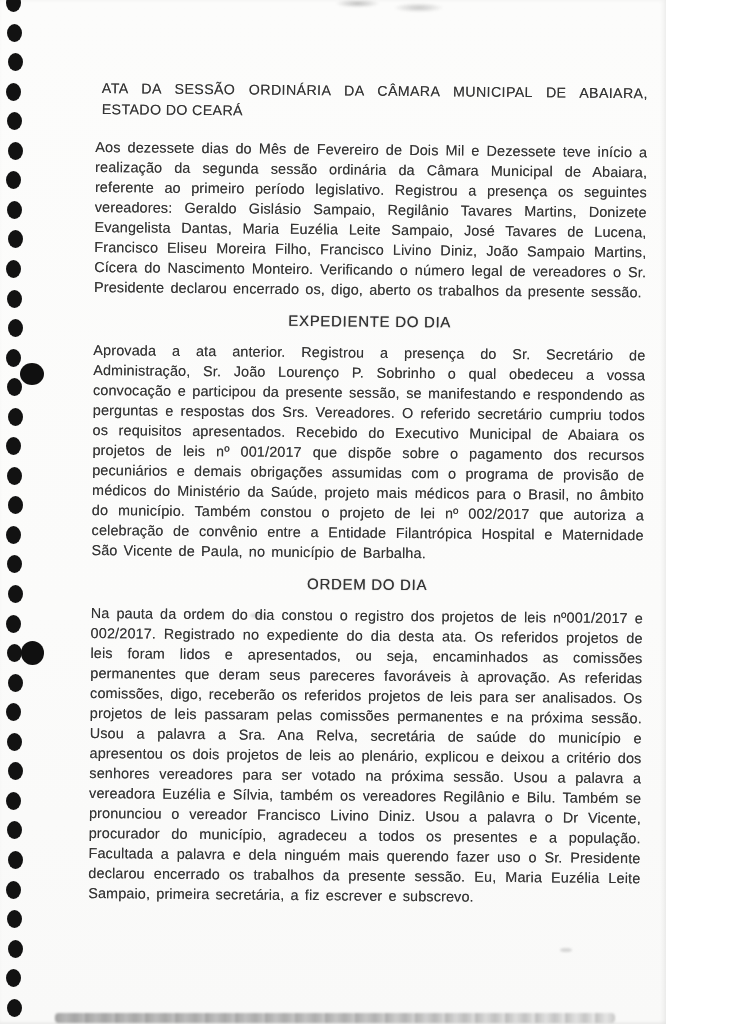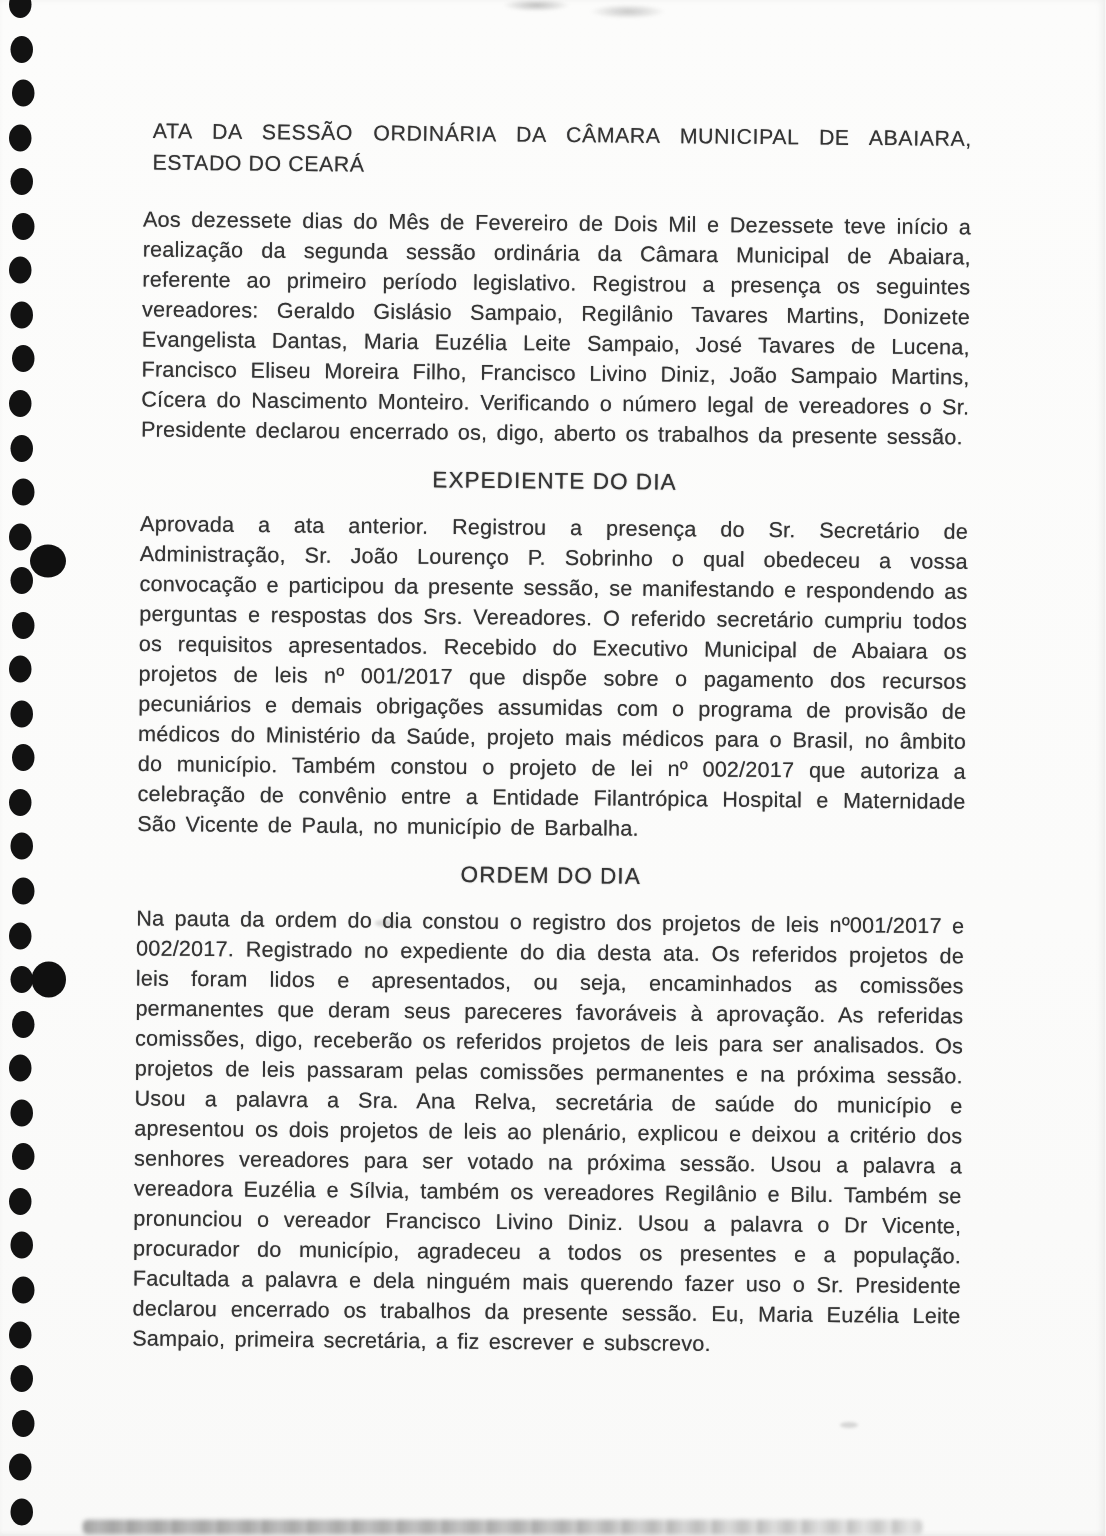--- a/index.html
+++ b/index.html
@@ -1,18 +1,18 @@
 <!DOCTYPE html>
 <html><head>
 <meta charset="utf-8">
 <style>
   html, body { margin: 0; padding: 0; background: #ffffff; }
   .page {
     position: relative;
-    width: 737px;
+    width: 666px;
     height: 1024px;
     background: linear-gradient(180deg, #fcfcfb 0%, #fbfbfa 60%, #f9f9f8 100%);
     overflow: hidden;
     font-family: "Liberation Sans", sans-serif;
     box-shadow: inset -3px 0 4px rgba(0,0,0,0.05), inset 0 -2px 3px rgba(0,0,0,0.03);
   }
   
   .holes { position: absolute; left: 0; top: 0; width: 60px; height: 1024px; }
   .hole {
     position: absolute;

